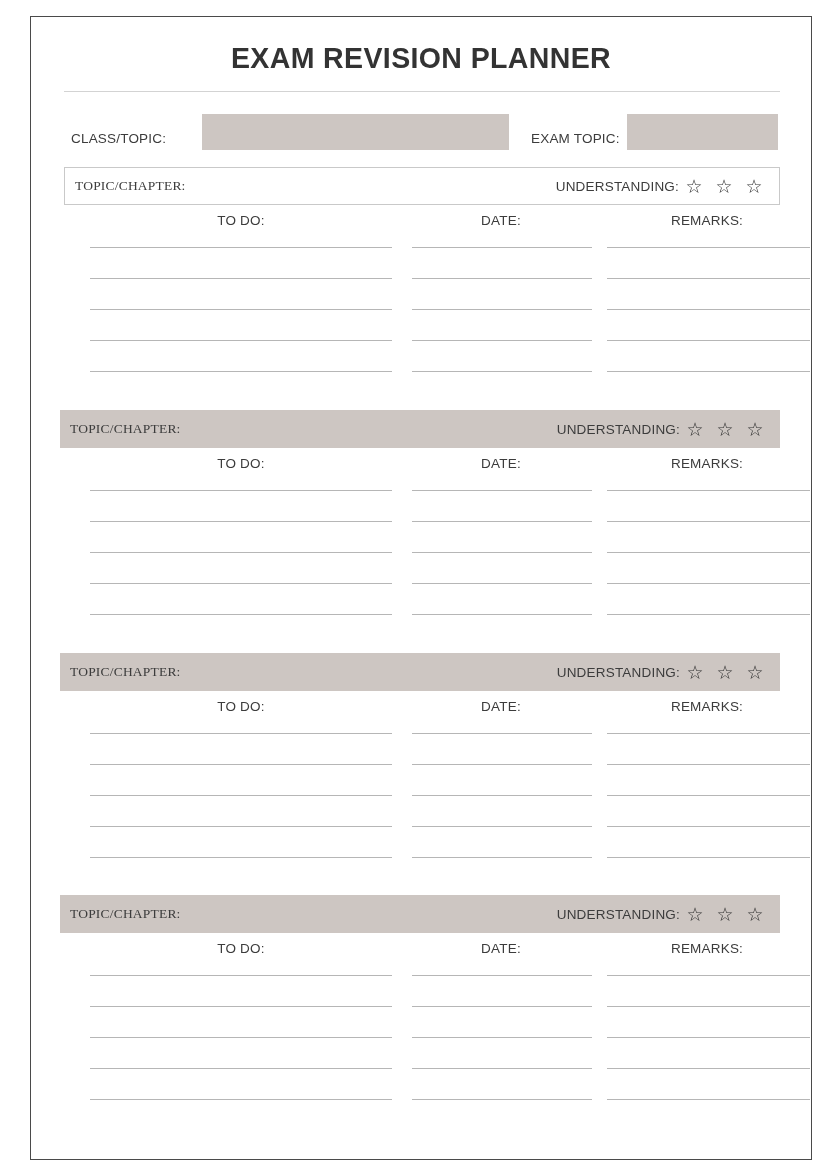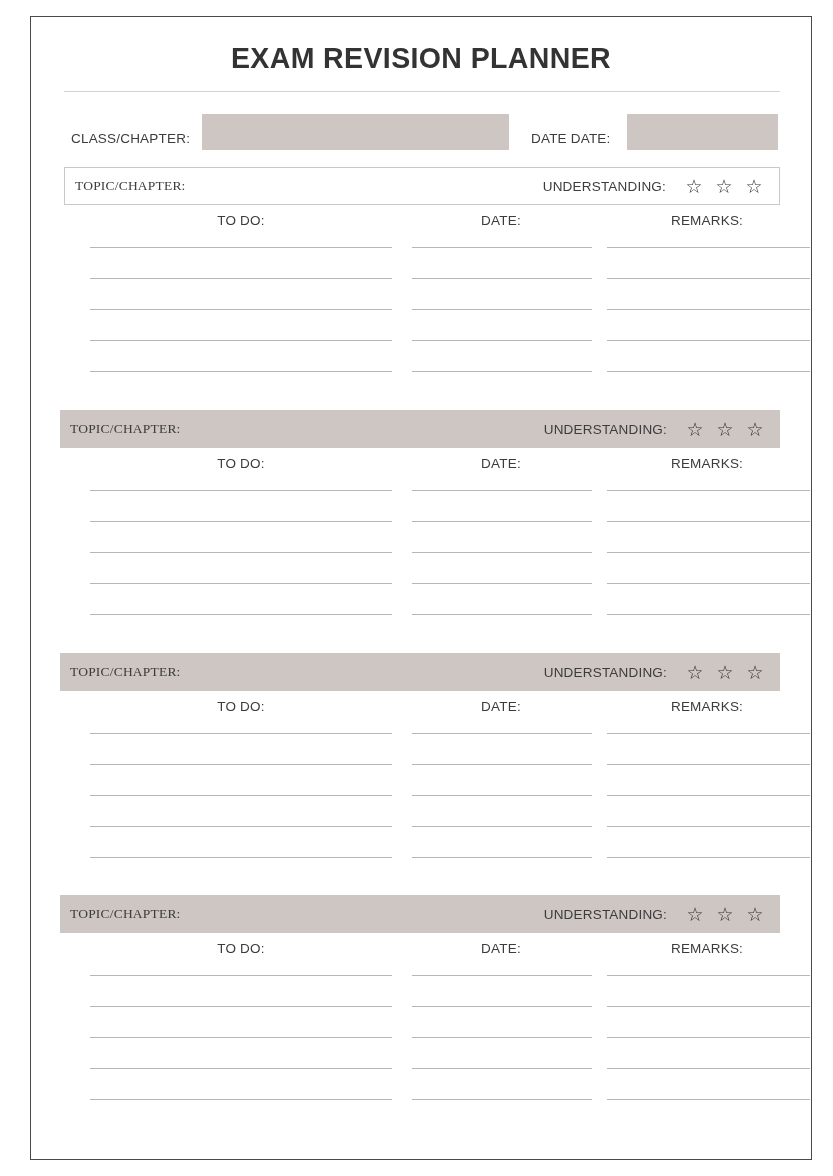--- a/index.html
+++ b/index.html
@@ -114,21 +114,20 @@
     transform: translateY(-50%);
     display: flex;
     align-items: center;
     gap: 0;
     white-space: nowrap;
   }
   .understanding-label {
     font-size: 13.5px;
     color: #3c3c3c;
     letter-spacing: 0.2px;
-    margin-right: 13px;
   }
   .star {
     display: inline-block;
     width: 30px;
     text-align: center;
     font-size: 19px;
     line-height: 1;
     color: #2f2f2f;
   }
 
@@ -162,24 +161,24 @@
 </head>
 <body>
 
 <div class="page">
 
   <div class="title">EXAM REVISION PLANNER</div>
 
   <div class="title-rule"></div>
 
   <div class="meta-row">
-    <div class="meta-label class">CLASS/CHAPTER:</div>
+    <div class="meta-label class">CLASS/TOPIC:</div>
     <div class="meta-field class"></div>
 
-    <div class="meta-label exam">DATE DATE:</div>
+    <div class="meta-label exam">EXAM TOPIC:</div>
     <div class="meta-field exam"></div>
   </div>
 
   <div id="sections-root">
       <div class="section" style="top: 150px;">
         <div class="topic-bar outline" style="top: 0px;">
           <div class="topic-label">TOPIC/CHAPTER:</div>
           <div class="understanding">
             <span class="understanding-label">UNDERSTANDING:</span>
             <span class="star">☆</span>

